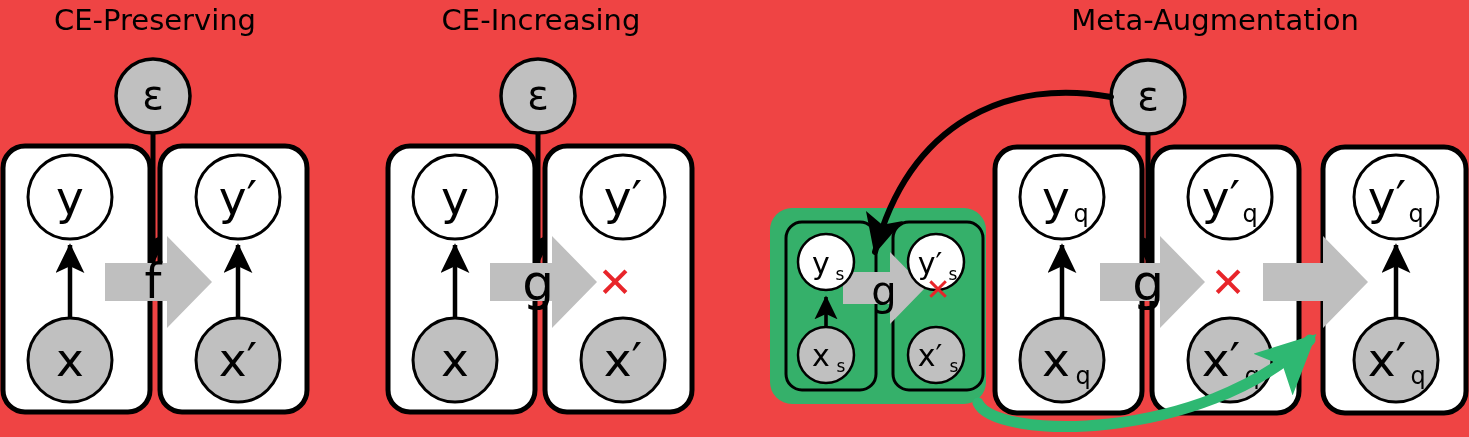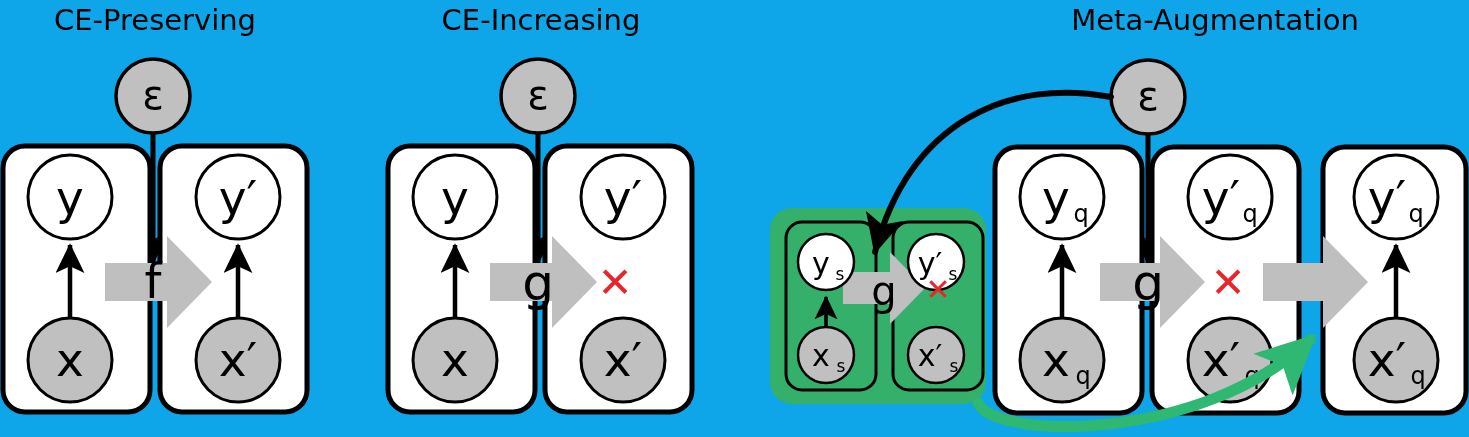--- a/index.html
+++ b/index.html
@@ -1,17 +1,17 @@
 <!DOCTYPE html>
 <html><head>
 <meta charset="utf-8">
 <style>
   html,body{margin:0;padding:0;background:#ffffff;}
   body{font-family:"DejaVu Sans","Liberation Sans",sans-serif;}
-  #stage{position:relative;width:1469px;height:437px;background:#0ea5e9;overflow:hidden;}
+  #stage{position:relative;width:1469px;height:437px;background:#ef4444;overflow:hidden;}
   svg{display:block;}
   .ttl{font-family:"DejaVu Sans","Liberation Sans",sans-serif;font-size:29px;fill:#000;text-anchor:middle;}
   .nodelbl{font-family:"DejaVu Sans","Liberation Sans",sans-serif;fill:#000;text-anchor:middle;}
   .fnlbl{font-family:"DejaVu Sans","Liberation Sans",sans-serif;fill:#000;text-anchor:middle;}
   .xmark{font-family:"DejaVu Sans","Liberation Sans",sans-serif;text-anchor:middle;font-weight:bold;}
 </style>
 </head>
 <body>
 
 <div id="stage">

